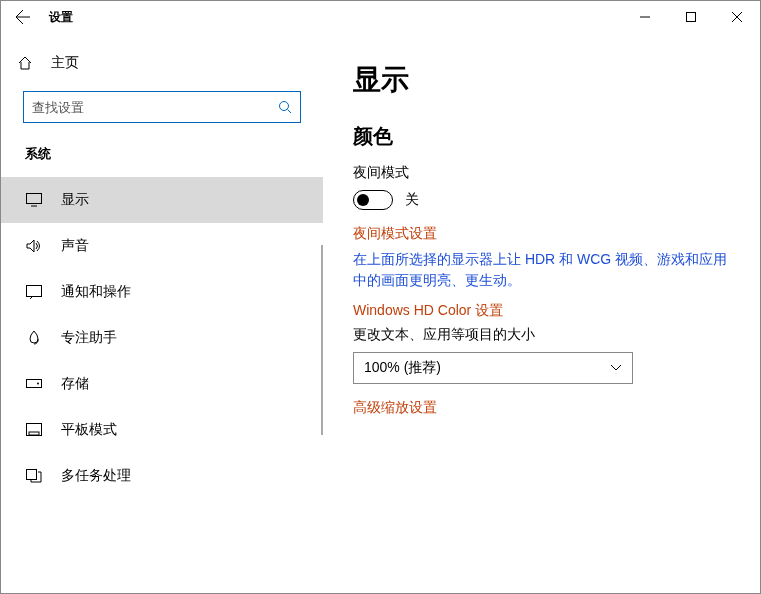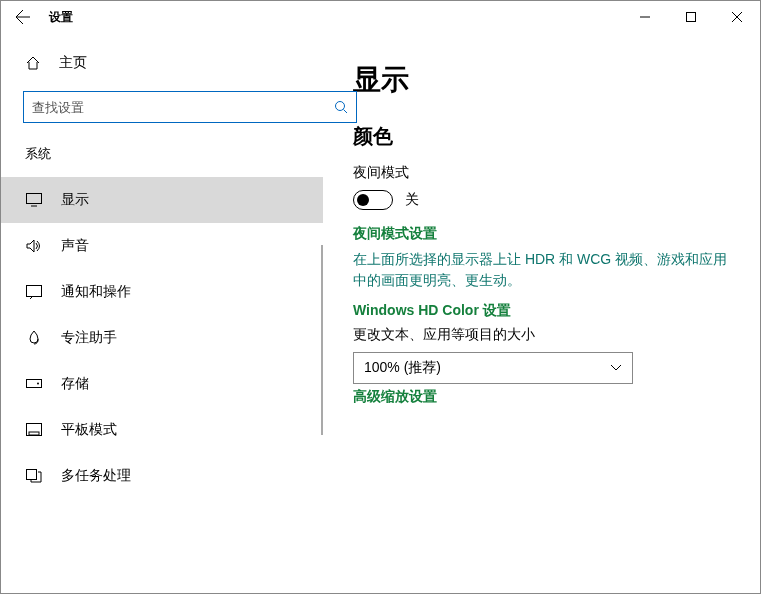--- a/index.html
+++ b/index.html
@@ -4,45 +4,45 @@
 <style>
 * { box-sizing: border-box; margin: 0; padding: 0; font-family: "Microsoft YaHei", "Segoe UI", sans-serif; }
 body { width: 761px; height: 594px; background: #fff; overflow: hidden; position: relative; border: 1px solid #888; }
 .titlebar { height: 32px; display: flex; align-items: center; }
 .back-btn { width: 44px; height: 32px; display: flex; align-items: center; justify-content: center; cursor: pointer; }
 .app-title { font-size: 12px; color: #000; margin-left: 4px; font-weight: bold; }
 .win-controls { margin-left: auto; display: flex; }
 .win-btn { width: 46px; height: 32px; display: flex; align-items: center; justify-content: center; cursor: pointer; }
 .content { display: flex; height: calc(100% - 32px); }
 .sidebar { width: 322px; padding-top: 12px; position: relative; }
-.home-row { display: flex; align-items: center; height: 36px; padding-left: 24px; gap: 18px; cursor: pointer; }
+.home-row { display: flex; align-items: center; height: 36px; padding-left: 16px; gap: 18px; cursor: pointer; }
 .home-row span:last-child { font-size: 14px; }
 .search-wrap { padding: 10px 22px 0 22px; }
-.search { width: 334px; height: 32px; border: 1px solid #0067c0; display: flex; align-items: center; padding: 0 8px; }
+.search { width: 278px; height: 32px; border: 1px solid #0067c0; display: flex; align-items: center; padding: 0 8px; }
 .search input { border: none; outline: none; flex: 1; font-size: 13px; background: transparent; }
 .search input::placeholder { color: #555; }
 .search .mag { color: #0067c0; }
-.section-label { font-size: 13px; font-weight: 400; padding: 22px 0 14px 24px; }
+.section-label { font-size: 13px; font-weight: 700; padding: 22px 0 14px 24px; }
 .nav { list-style: none; }
 .nav li { height: 46px; display: flex; align-items: center; padding-left: 24px; gap: 18px; cursor: pointer; font-size: 14px; }
 .nav li.active { background: #d9d9d9; }
 .nav li .icon { width: 18px; display: flex; justify-content: center; color: #000; }
 .scroll-indicator { position: absolute; right: 0; top: 212px; width: 2px; height: 190px; background: #a9a9a9; }
 .main { flex: 1; padding: 28px 30px 0 30px; overflow: hidden; }
 .h1 { font-size: 28px; font-weight: 600; margin-bottom: 24px; }
 .h2 { font-size: 20px; font-weight: 600; margin-bottom: 14px; }
 .h3 { font-size: 18px; font-weight: 600; margin-bottom: 14px; margin-top: 30px; }
 .label { font-size: 14px; margin-bottom: 8px; }
-.desc { font-size: 14px; color: #0f766e; margin-bottom: 10px; line-height: 1.5; }
+.desc { font-size: 14px; color: #1d4ed8; margin-bottom: 10px; line-height: 1.5; }
 .toggle-row { display: flex; align-items: center; gap: 12px; margin-bottom: 14px; }
 .toggle { width: 40px; height: 20px; border: 1px solid #000; border-radius: 10px; position: relative; cursor: pointer; }
 .toggle::after { content: ""; position: absolute; left: 3px; top: 3px; width: 12px; height: 12px; background: #000; border-radius: 50%; }
 .toggle-label { font-size: 14px; }
-.link { color: #15803d; font-size: 14px; cursor: pointer; display: inline-block; margin-bottom: 6px; font-weight: bold; }
-.select { width: 280px; height: 32px; border: 1px solid #888; display: flex; align-items: center; justify-content: space-between; padding: 0 10px; font-size: 14px; cursor: pointer; margin-bottom: 3px; margin-top: 6px; }
+.link { color: #c2410c; font-size: 14px; cursor: pointer; display: inline-block; margin-bottom: 6px; }
+.select { width: 280px; height: 32px; border: 1px solid #888; display: flex; align-items: center; justify-content: space-between; padding: 0 10px; font-size: 14px; cursor: pointer; margin-bottom: 14px; margin-top: 6px; }
 svg { display: block; }
 </style>
 </head>
 <body>
 
 <div class="titlebar">
   <div class="back-btn">
     <svg width="16" height="16" viewBox="0 0 16 16">
         <path d="M8 1 L1 8 L8 15 M1 8 H15" stroke="#000" stroke-width="1" fill="none"></path>
       </svg>

